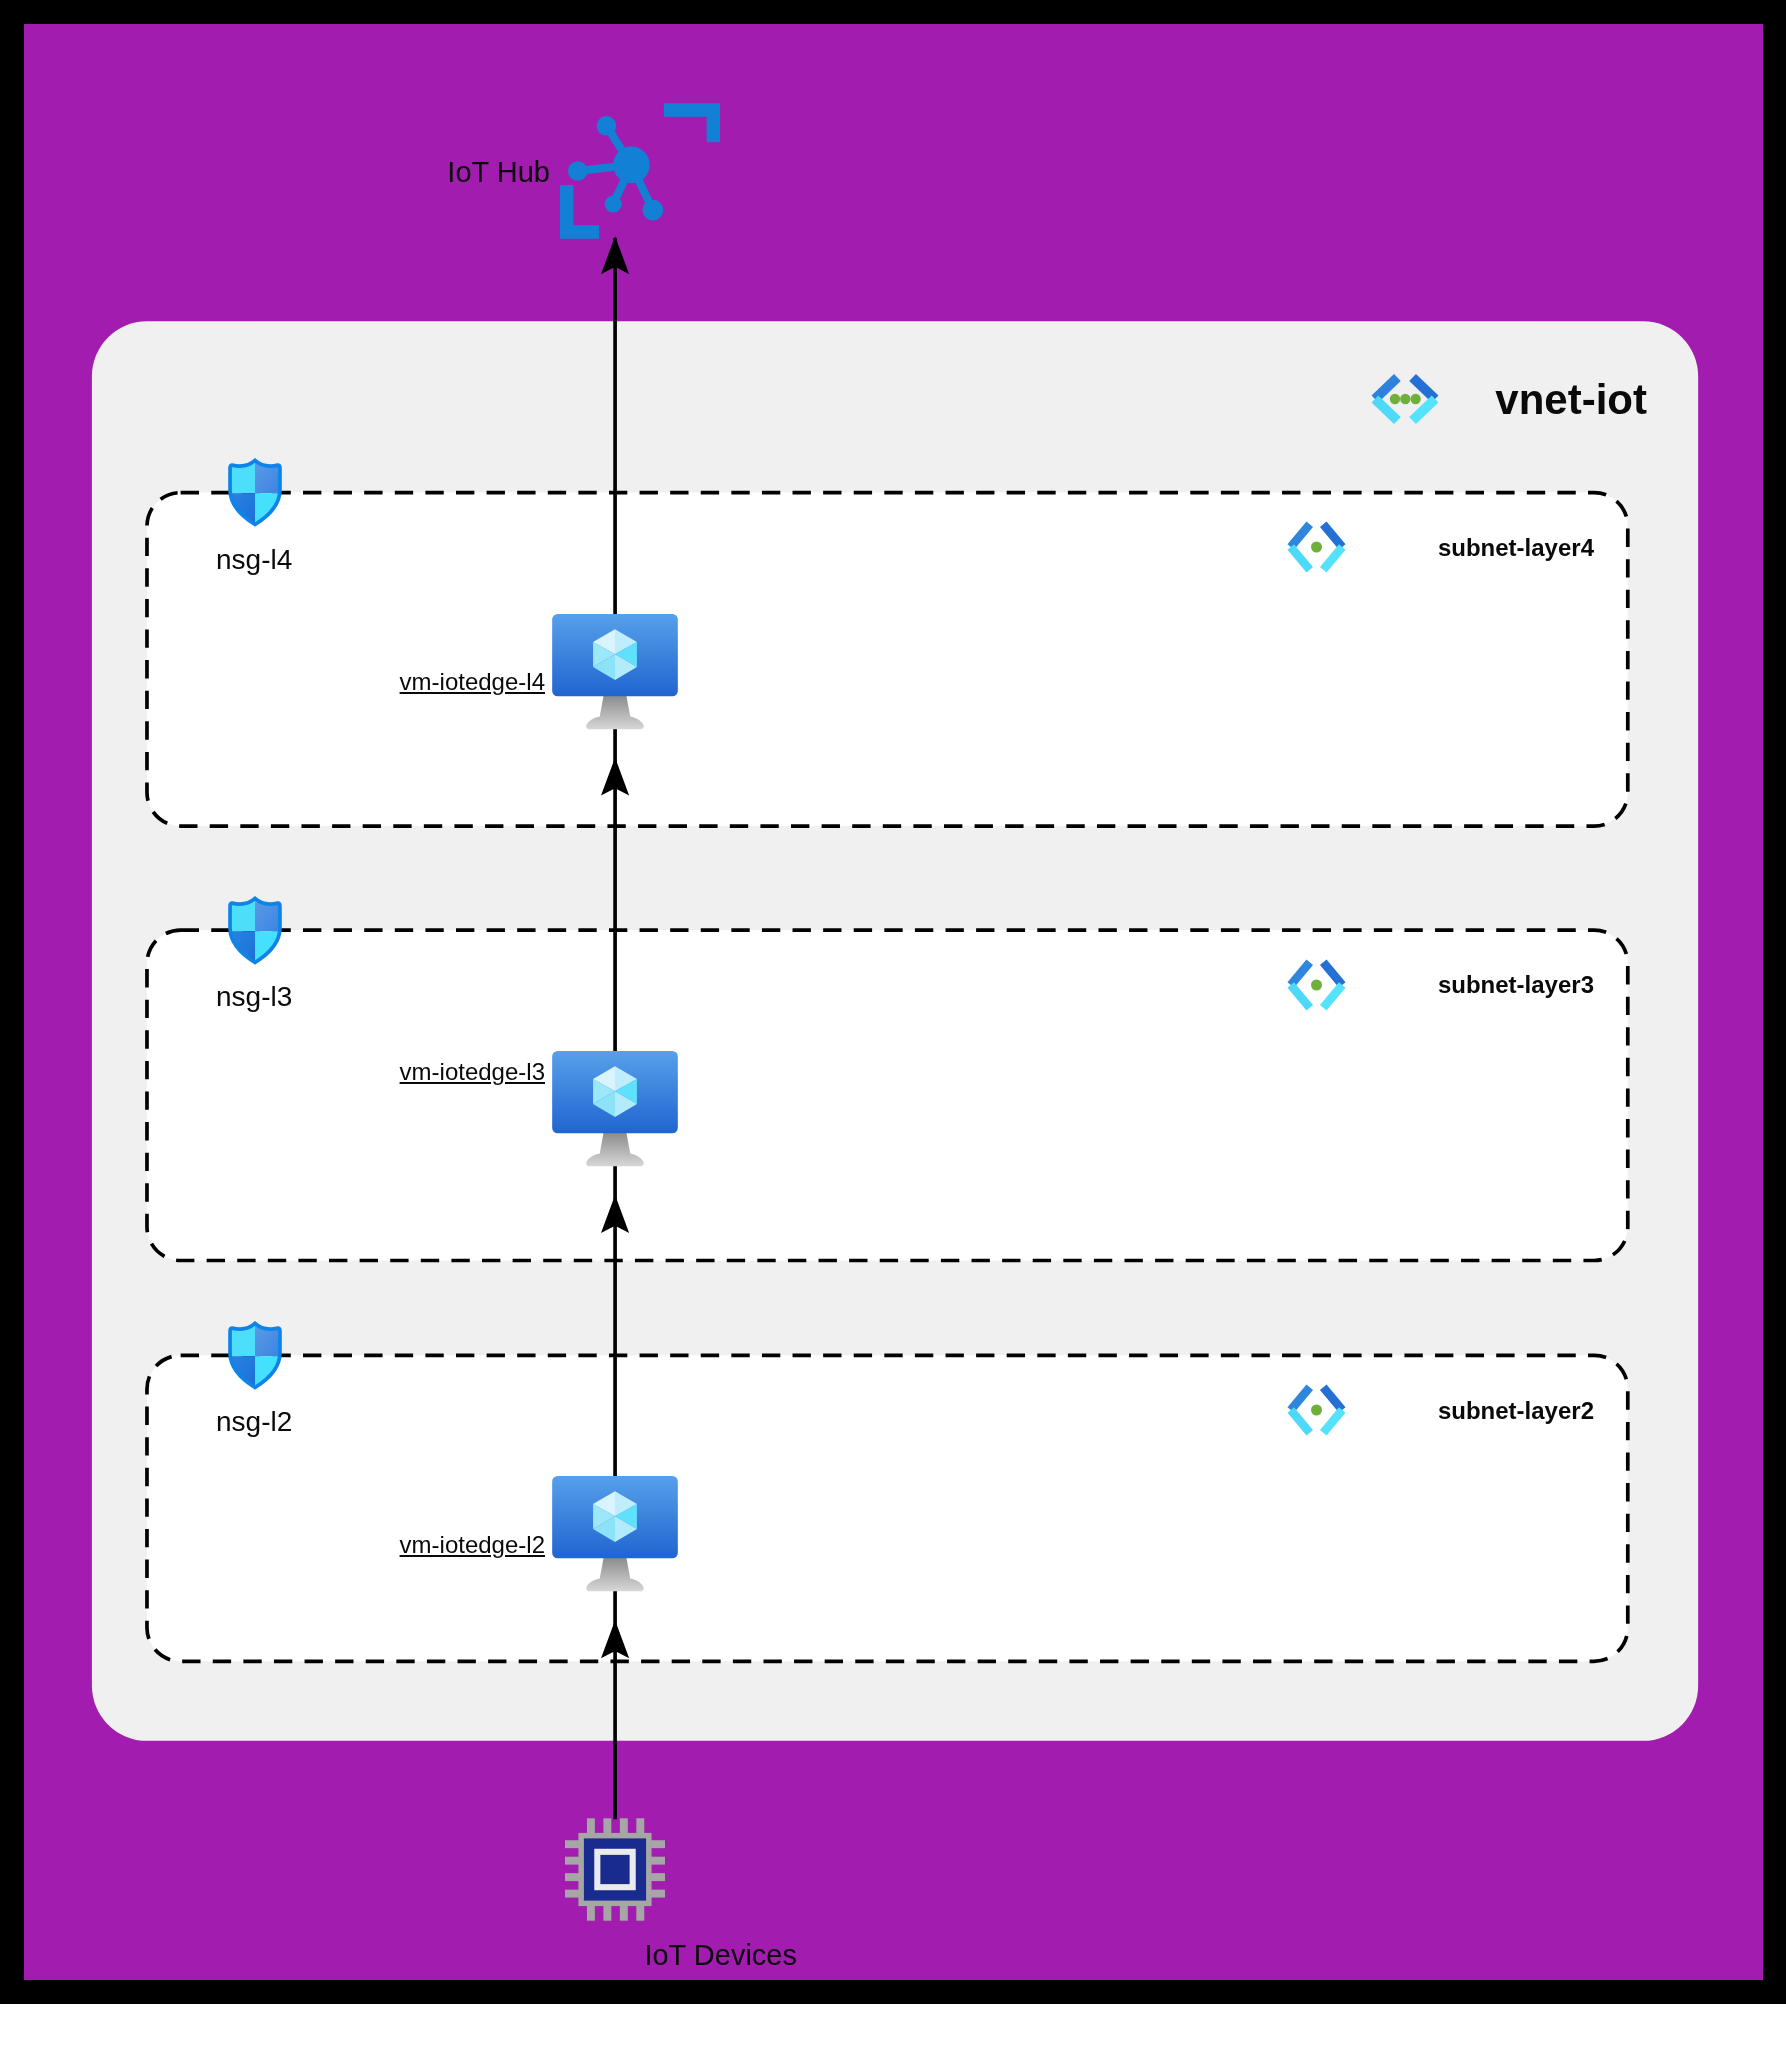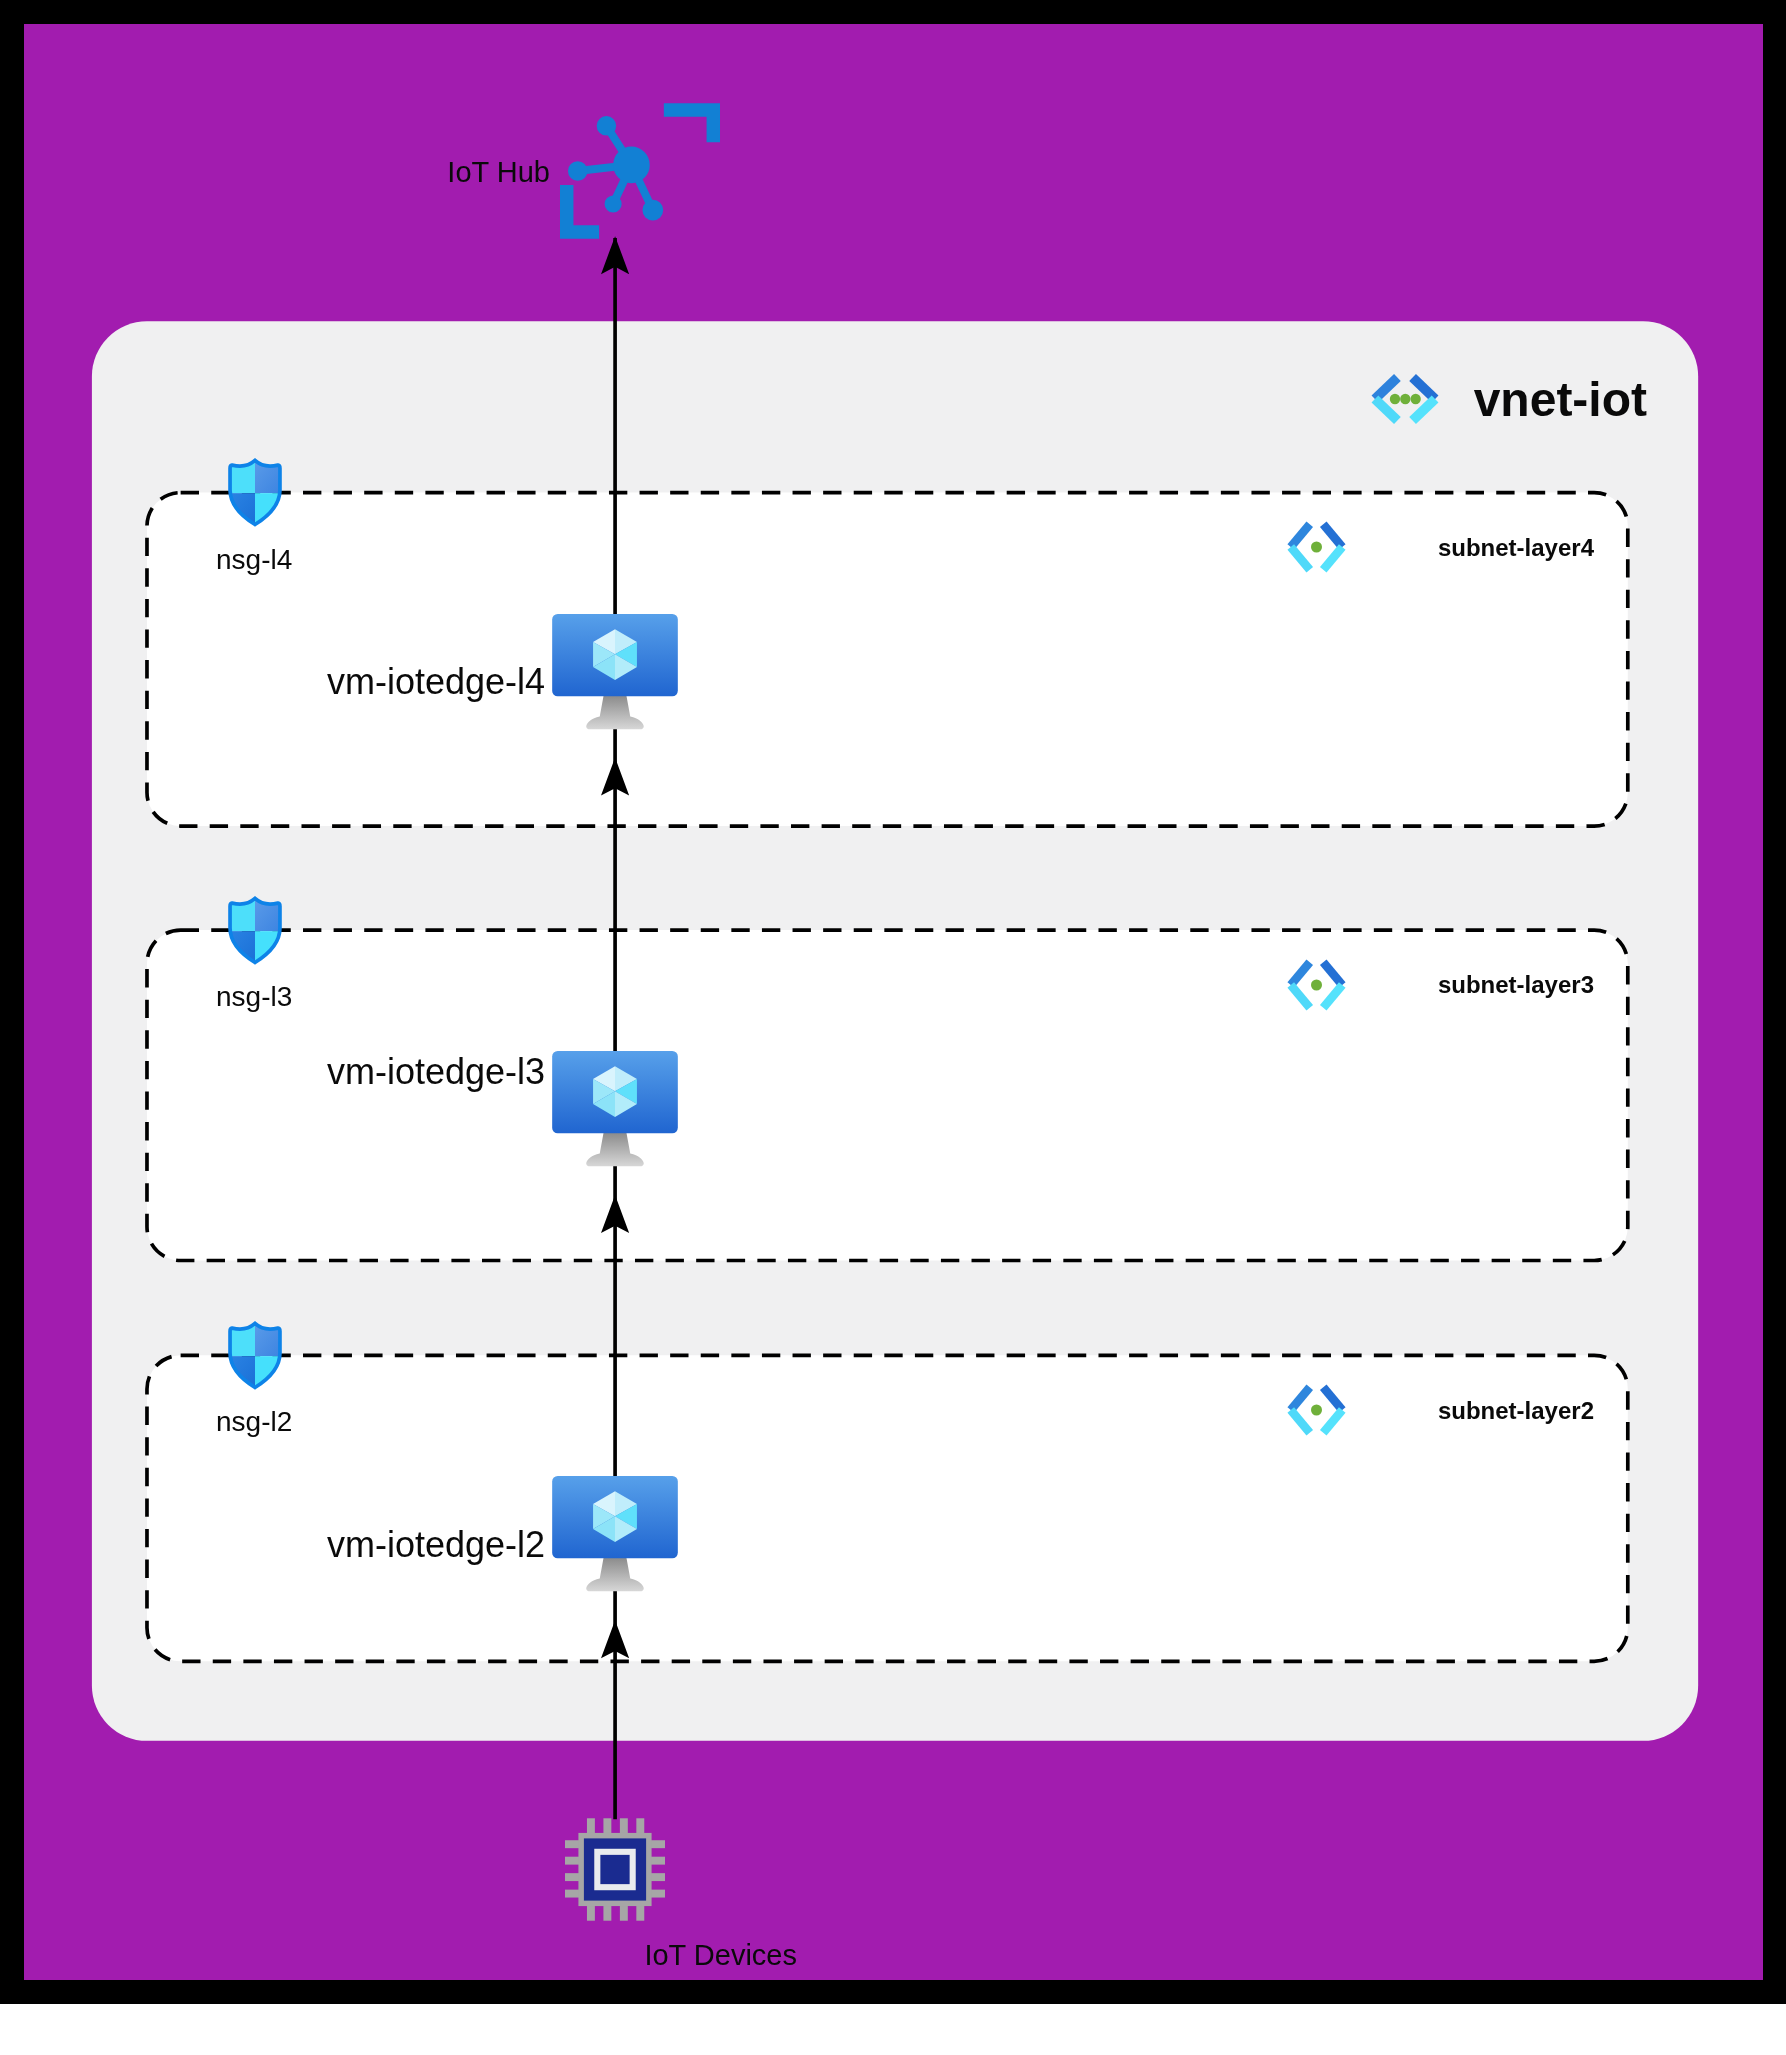--- a/index.html
+++ b/index.html
@@ -16,24 +16,24 @@
     inset:0;
     border:24.5px solid #000;
     box-sizing:border-box;
     pointer-events:none;
     z-index:50;
   }
   .bg-svg{position:absolute;left:0;top:0;z-index:1;}
   .icon{position:absolute;z-index:10;}
   .lbl{position:absolute;z-index:20;color:#0a0a0a;white-space:nowrap;}
   .lbl-iothub{right:1237px;top:153px;font-size:29px;line-height:39px;}
-  .lbl-vnet{right:140px;top:373px;font-size:48px;line-height:53px;font-weight:bold;}
+  .lbl-vnet{right:140px;top:373px;font-size:42px;line-height:53px;font-weight:bold;}
   .lbl-subnet{right:193px;font-size:24px;line-height:39px;font-weight:bold;}
   .lbl-nsg{left:216px;font-size:28px;line-height:34px;text-align:right;}
-  .lbl-vm{right:1242px;font-size:36px;line-height:34px;text-align:left;}
+  .lbl-vm{right:1242px;font-size:24px;line-height:34px;text-align:left;text-decoration:underline;}
   .lbl-devices{left:430px;width:367px;top:1937px;font-size:29px;line-height:37px;text-align:right;}
 </style>
 </head>
 <body>
 
 <div class="canvas">
 
   <svg width="0" height="0" style="position:absolute">
     <defs>
       <linearGradient id="gmon" x1="0" y1="0" x2="0" y2="1">

